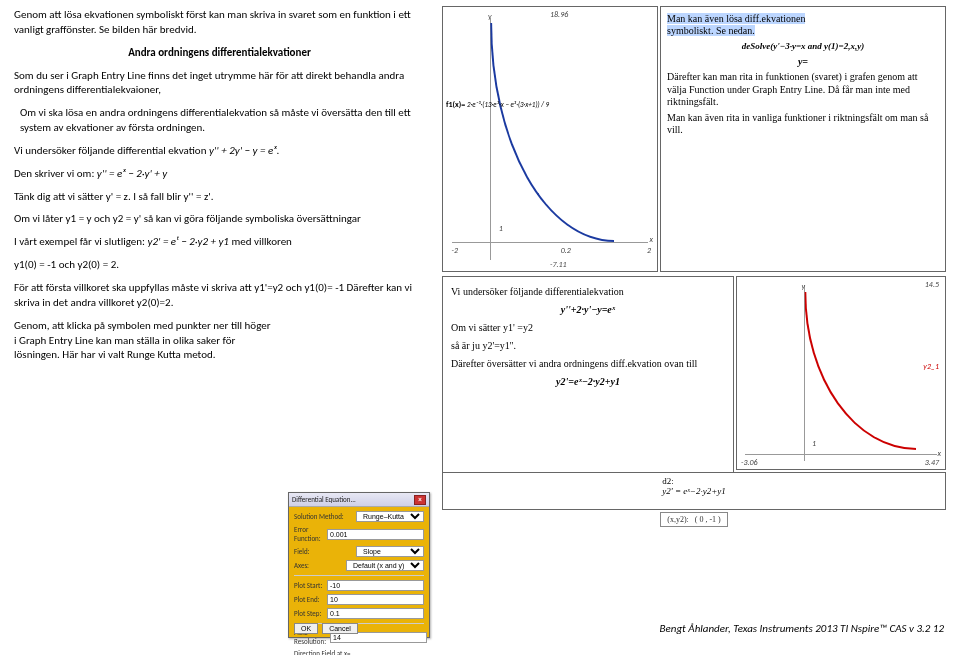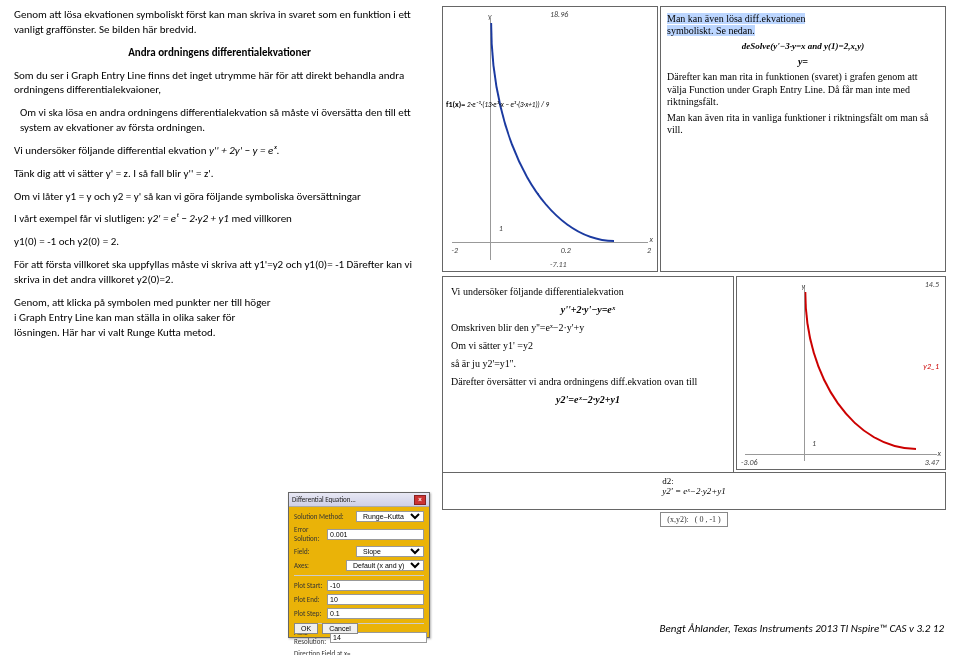--- a/index.html
+++ b/index.html
@@ -151,20 +151,24 @@
 
     <p class="para">Som du ser i Graph Entry Line finns det inget utrymme här för att direkt behandla andra ordningens differentialekvaioner,</p>
 
     <p class="para indent"> Om vi ska lösa en andra ordningens differentialekvation så måste vi översätta den till ett system av ekvationer av första ordningen.</p>
 
     <p class="para">
       <span>Vi undersöker följande differential ekvation </span>
       <span class="italic">y'' + 2y' − y = eˣ</span>.
     </p>
 
+    <p class="para">
+      <span>Den skriver vi om: </span>
+      <span class="italic">y'' = eˣ − 2·y' + y</span>
+    </p>
 
     <p class="para">Tänk dig att vi sätter y' = z. I så fall blir  y'' = z'.</p>
 
     <p class="para">Om vi låter y1 = y och  y2 = y' så kan vi göra följande symboliska översättningar</p>
 
     <p class="para">
       <span>I vårt exempel får vi slutligen: </span>
       <span class="italic">y2' = eᵗ − 2·y2 + y1</span>
       <span> med villkoren</span>
     </p>
@@ -207,21 +211,20 @@
       <span class="bold italic">y=</span>
     </div>
   </div>
   <p>Därefter kan man rita in funktionen (svaret) i grafen genom att välja Function under Graph Entry Line. Då får man inte med riktningsfält.</p>
   <p>Man kan även rita in vanliga funktioner i riktningsfält om man så vill.</p>
 </div>
 
 <div id="notes2" class="panel">
   <p>Vi undersöker följande differentialekvation</p>
   <p class="bold italic">y''+2·y'−y=eˣ</p>
-  <p>Omskriven blir den   y''=eˣ−2·y'+y</p>
   <p>Om vi sätter y1' =y2</p>
   <p>så är ju y2'=y1''.</p>
   <p>Därefter översätter vi andra ordningens diff.ekvation ovan till</p>
   <p class="bold italic">y2'=eˣ−2·y2+y1</p>
 </div>
 
 <div id="graph2" class="panel">
   <div class="yaxis"></div>
   <div class="xaxis"></div>
   <div class="curve"></div>
@@ -249,21 +252,21 @@
   <div class="titlebar">
     <span class="title">Differential Equation...</span>
     <div class="close">×</div>
   </div>
   <div class="body">
     <div class="row">
       <span class="lbl">Solution Method:</span>
       <select class="field"><option>Runge–Kutta</option></select>
     </div>
     <div class="row">
-      <span class="lbl">Error Solution:</span>
+      <span class="lbl">Error Function:</span>
       <input class="field" value="0.001" style="">
     </div>
     <div class="row">
       <span class="lbl">Field:</span>
       <select class="field"><option>Slope</option></select>
     </div>
     <div class="row">
       <span class="lbl">Axes:</span>
       <select class="field"><option>Default (x and y)</option></select>
     </div>

